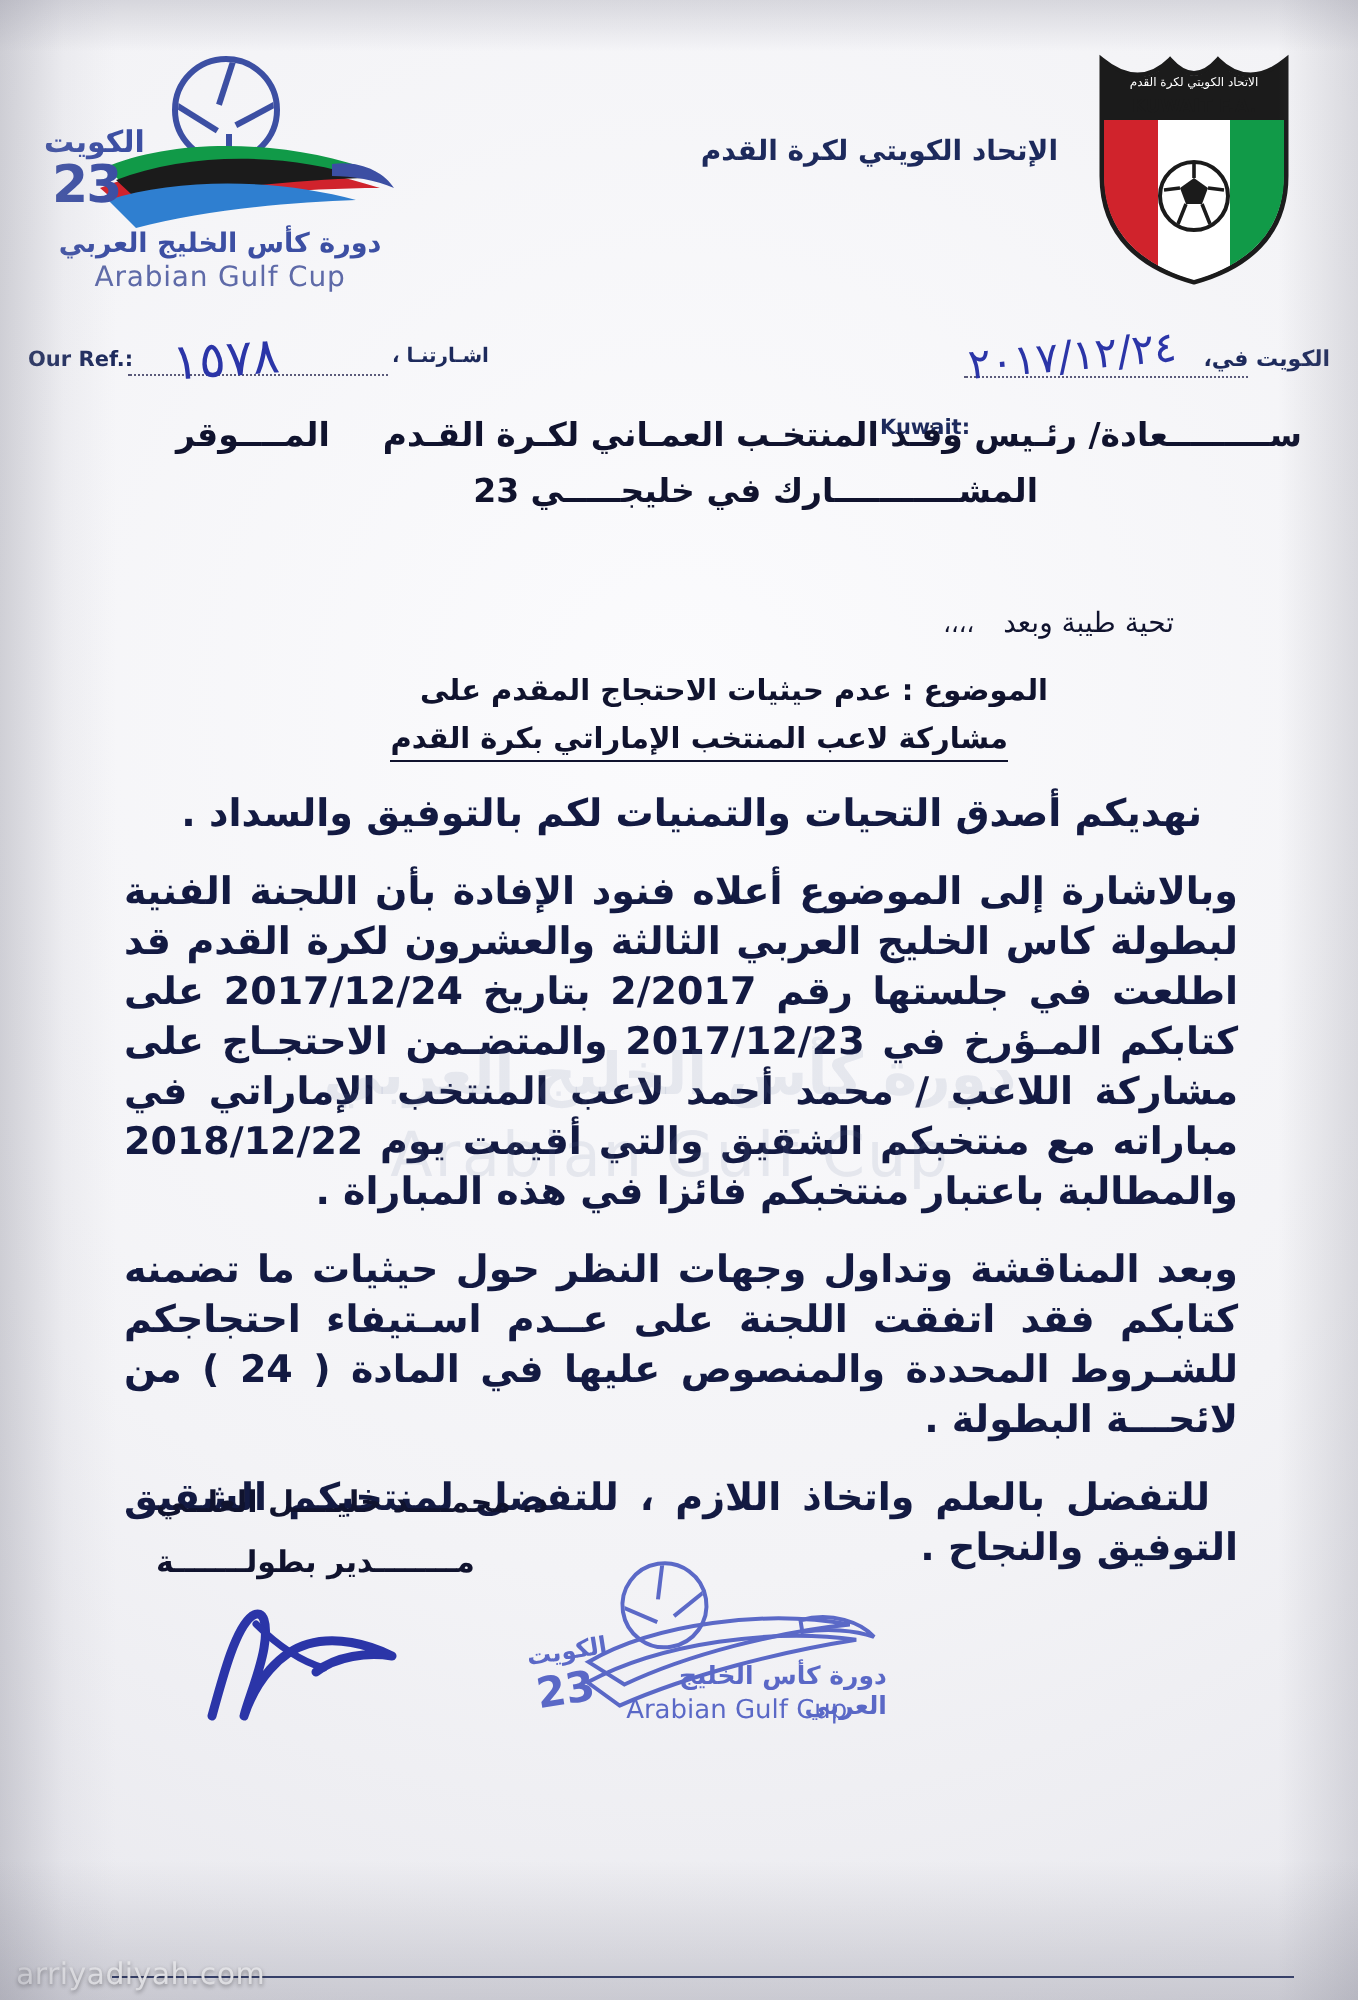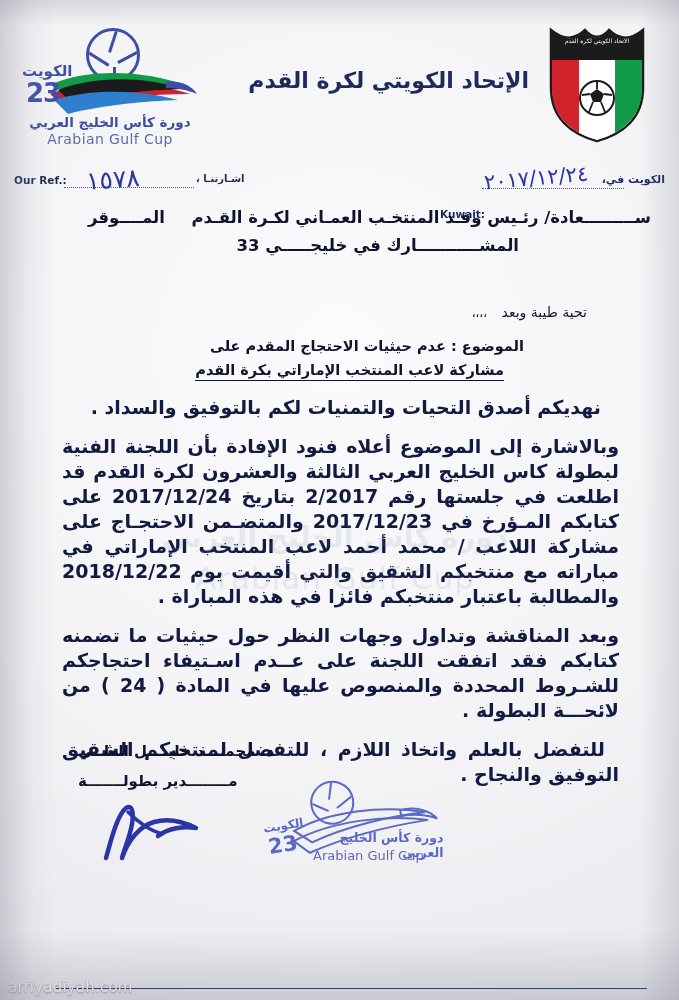--- a/index.html
+++ b/index.html
@@ -71,21 +71,21 @@
     position: absolute; left: 8px; top: 86px; width: 176px; text-align: center;
     font-size: 13.5px; font-weight: 700; color: #3c4fa3; direction: rtl;
   }
   .gc-en {
     position: absolute; left: 8px; top: 103px; width: 176px; text-align: center;
     font-size: 14px; color: #5e6aa8; letter-spacing: 0.4px;
   }
 
   
   .kfa-text { position: absolute; right: 150px; top: 68px; text-align: right; }
-  .kfa-ar { font-size: 22px; font-weight: 700; color: #1d2a5c; direction: rtl; }
+  .kfa-ar { font-size: 14px; font-weight: 700; color: #1d2a5c; direction: rtl; }
   .kfa-en { font-size: 13.5px; font-weight: 700; color: #1d2a5c; margin-top: 2px; }
 
   
   .crest { position: absolute; right: 30px; top: 26px; width: 104px; height: 118px; }
 
   
   .ref-row { position: absolute; top: 170px; left: 0; right: 0; height: 26px; }
   .ref-left { position: absolute; left: 14px; top: 4px; font-size: 10.5px; font-weight: 700; color: #1d2a5c; }
   .ref-ar { position: absolute; left: 196px; top: 3px; font-size: 10px; font-weight: 700; color: #1d2a5c; direction: rtl; letter-spacing: 1px;}
   .ref-line { position: absolute; left: 64px; top: 17px; width: 130px; border-bottom: 1px dotted #5a5a7a; }
@@ -261,21 +261,21 @@
     <span class="ref-hand">١٥٧٨</span>
 
     <span class="date-en">Kuwait:</span>
     <span class="date-ar">الكويت في،</span>
     <span class="date-line"></span>
     <span class="date-hand">٢٠١٧/١٢/٢٤</span>
   </div>
 
   <div class="addr">
     <div class="addr-l1">ســـــــــعادة/  رئـيس وفـد المنتخـب العمـاني لكـرة القـدم</div>
-    <div class="addr-l2">المشـــــــــــارك في خليجـــــي 33</div>
+    <div class="addr-l2">المشـــــــــــارك في خليجـــــي 23</div>
     <div class="addr-mowaqqar">المــــوقر</div>
   </div>
 
   <div class="greeting">
     <span>تحية طيبة وبعد</span>
     <span class="dots">،،،،</span>
   </div>
 
   <div class="subject">
     <div class="subj-l1">الموضوع : عدم حيثيات  الاحتجاج المقدم على</div>

